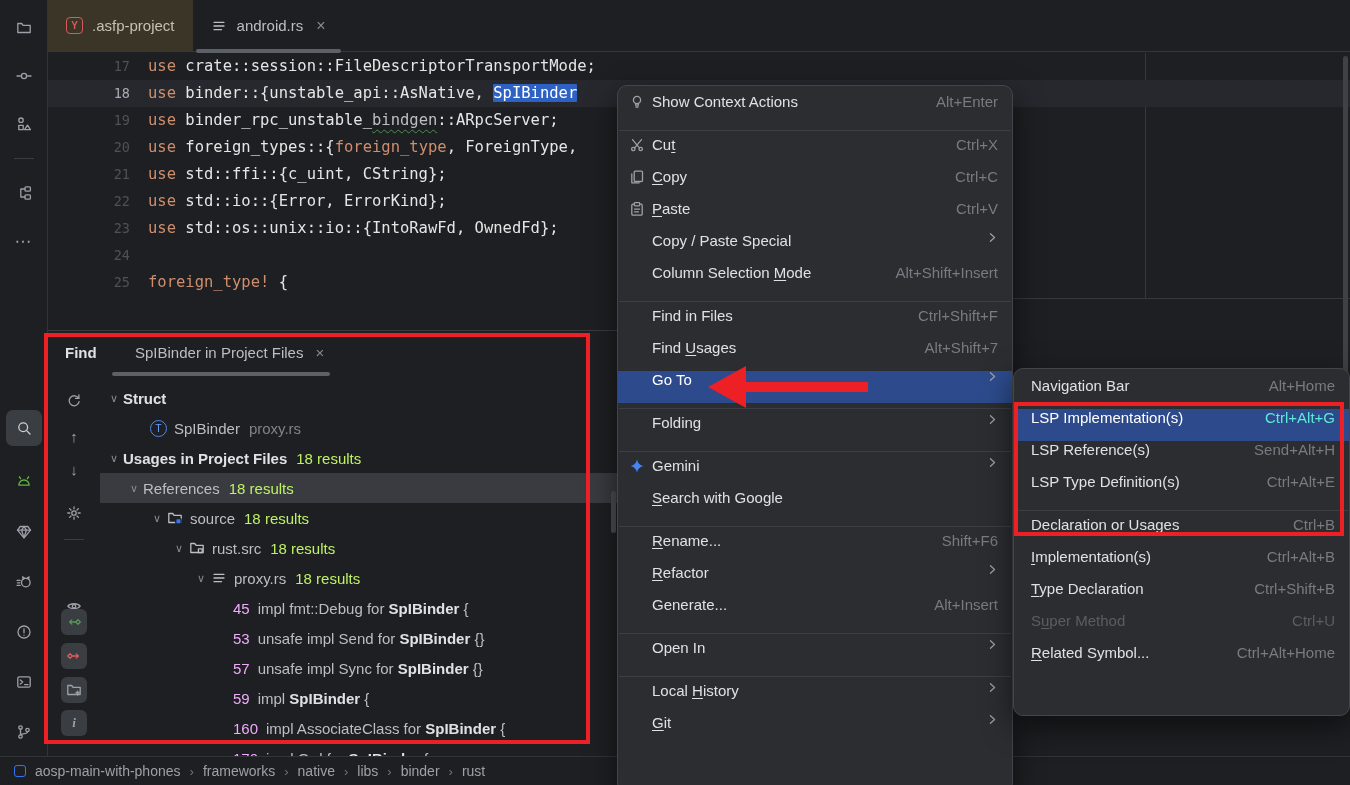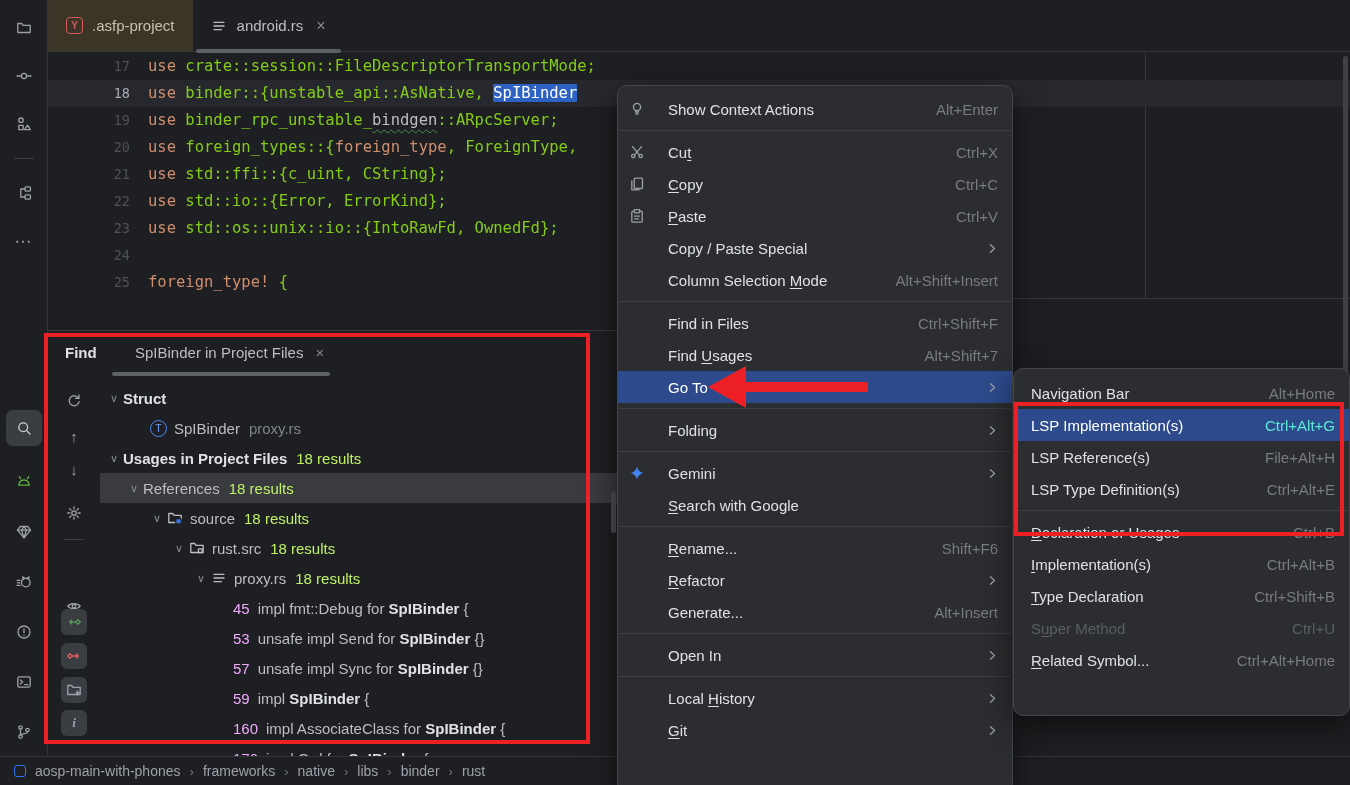--- a/index.html
+++ b/index.html
@@ -31,21 +31,21 @@
   
   .editor { position:absolute; left:48px; top:53px; right:0; height:278px;
             font-family:"DejaVu Sans Mono", monospace; font-size:15.5px; z-index:1; }
   .eline { position:relative; height:27px; line-height:27px; white-space:pre; }
   .eline .num { position:absolute; left:0; width:82px; text-align:right; color:#4e5157; font-size:13.5px;
                 font-family:"DejaVu Sans Mono", monospace; }
   .eline.cur { background:#26282e; }
   .eline.cur .num { color:#a9abb2; }
   .eline .code { position:absolute; left:100px; top:0; }
   .tok-kw { color:#cf8e6d; }
-  .tok-pl { color:#84cc16; }
+  .tok-pl { color:#e5e5e5; }
   .tok-sel { background:#2d62c4; color:#ffffff; border-radius:1px; }
   .tok-warn { text-decoration:underline wavy #4c8f4f 1px; text-underline-offset:4px; }
   .vline1 { position:absolute; left:1145px; top:53px; height:245px; width:1px; background:#36383c; }
   .hline1 { position:absolute; left:1013px; top:298px; right:0; height:1px; background:#36383c; }
   .scroll-right { position:absolute; right:2px; top:56px; width:5px; height:460px; background:#3f4146; border-radius:3px; z-index:2;}
 
   
   .findpanel { position:absolute; left:48px; top:330px; width:572px; height:427px; background:#1e1f22;
                border-top:1px solid #393b40; border-right:1px solid #393b40; overflow:hidden; font-size:15px; z-index:3;}
   .fp-title { position:absolute; left:17px; top:13px; font-weight:bold; color:#dfe1e5; }
@@ -81,21 +81,21 @@
   .statusbar { position:absolute; left:0; right:0; bottom:0; height:29px; background:#1e1f22; border-top:1px solid #313438;
                display:flex; align-items:center; padding-left:14px; gap:9px; font-size:14px; color:#9da0a8; z-index:6; }
   .ws-icon { width:12px; height:12px; border:1.5px solid #3574f0; border-radius:3px; }
   .crumb-sep { color:#6f737a; font-size:13px; }
 
   
   .menu, .submenu { position:absolute; background:#2b2d30; border:1px solid #43454a; border-radius:10px;
                     box-shadow:0 10px 30px rgba(0,0,0,.55); font-size:15px; color:#dfe1e5; }
   .menu { left:617px; top:85px; width:396px; height:708px; padding:7px 0; z-index:20; }
   .submenu { left:1013px; top:368px; width:337px; height:348px; padding:8px 0; z-index:25; }
-  .mi { height:32px; display:flex; align-items:center; padding:0 14px 0 10px; position:relative;gap:16px; }
+  .mi { height:32px; display:flex; padding:0 14px 0 10px; position:relative; }
   .submenu .mi { padding-left:17px; }
   .mi-ic { width:18px; margin-right:6px; color:#9da0a8; display:flex; justify-content:center; }
   .mi-lb { flex:1; white-space:pre; }
   .mi-sc { color:#787b81; margin-left:20px; white-space:pre; }
   .mi-ar { color:#9da0a8; margin-left:12px; display:flex; }
   .mi.sel { background:#2d4b8c; color:#ffffff; }
   .mi.sel .mi-sc { color:#5eead4; }
   .mi.dis { color:#5a5e64; }
   .mi.dis .mi-sc { color:#5a5e64; }
   .msep { height:1px; background:#3d3f43; margin:5px 1px; }
@@ -534,21 +534,21 @@
       <div class="mi">
         <span class="mi-lb">Navigation Bar</span>
         <span class="mi-sc">Alt+Home</span>
       </div>
       <div class="mi sel">
         <span class="mi-lb">LSP Implementation(s)</span>
         <span class="mi-sc">Ctrl+Alt+G</span>
       </div>
       <div class="mi">
         <span class="mi-lb">LSP Reference(s)</span>
-        <span class="mi-sc">File+Alt+H</span>
+        <span class="mi-sc">Send+Alt+H</span>
       </div>
       <div class="mi">
         <span class="mi-lb">LSP Type Definition(s)</span>
         <span class="mi-sc">Ctrl+Alt+E</span>
       </div>
       <div class="msep"></div>
       <div class="mi">
         <span class="mi-lb"><u>D</u>eclaration or Usages</span>
         <span class="mi-sc">Ctrl+B</span>
       </div>

